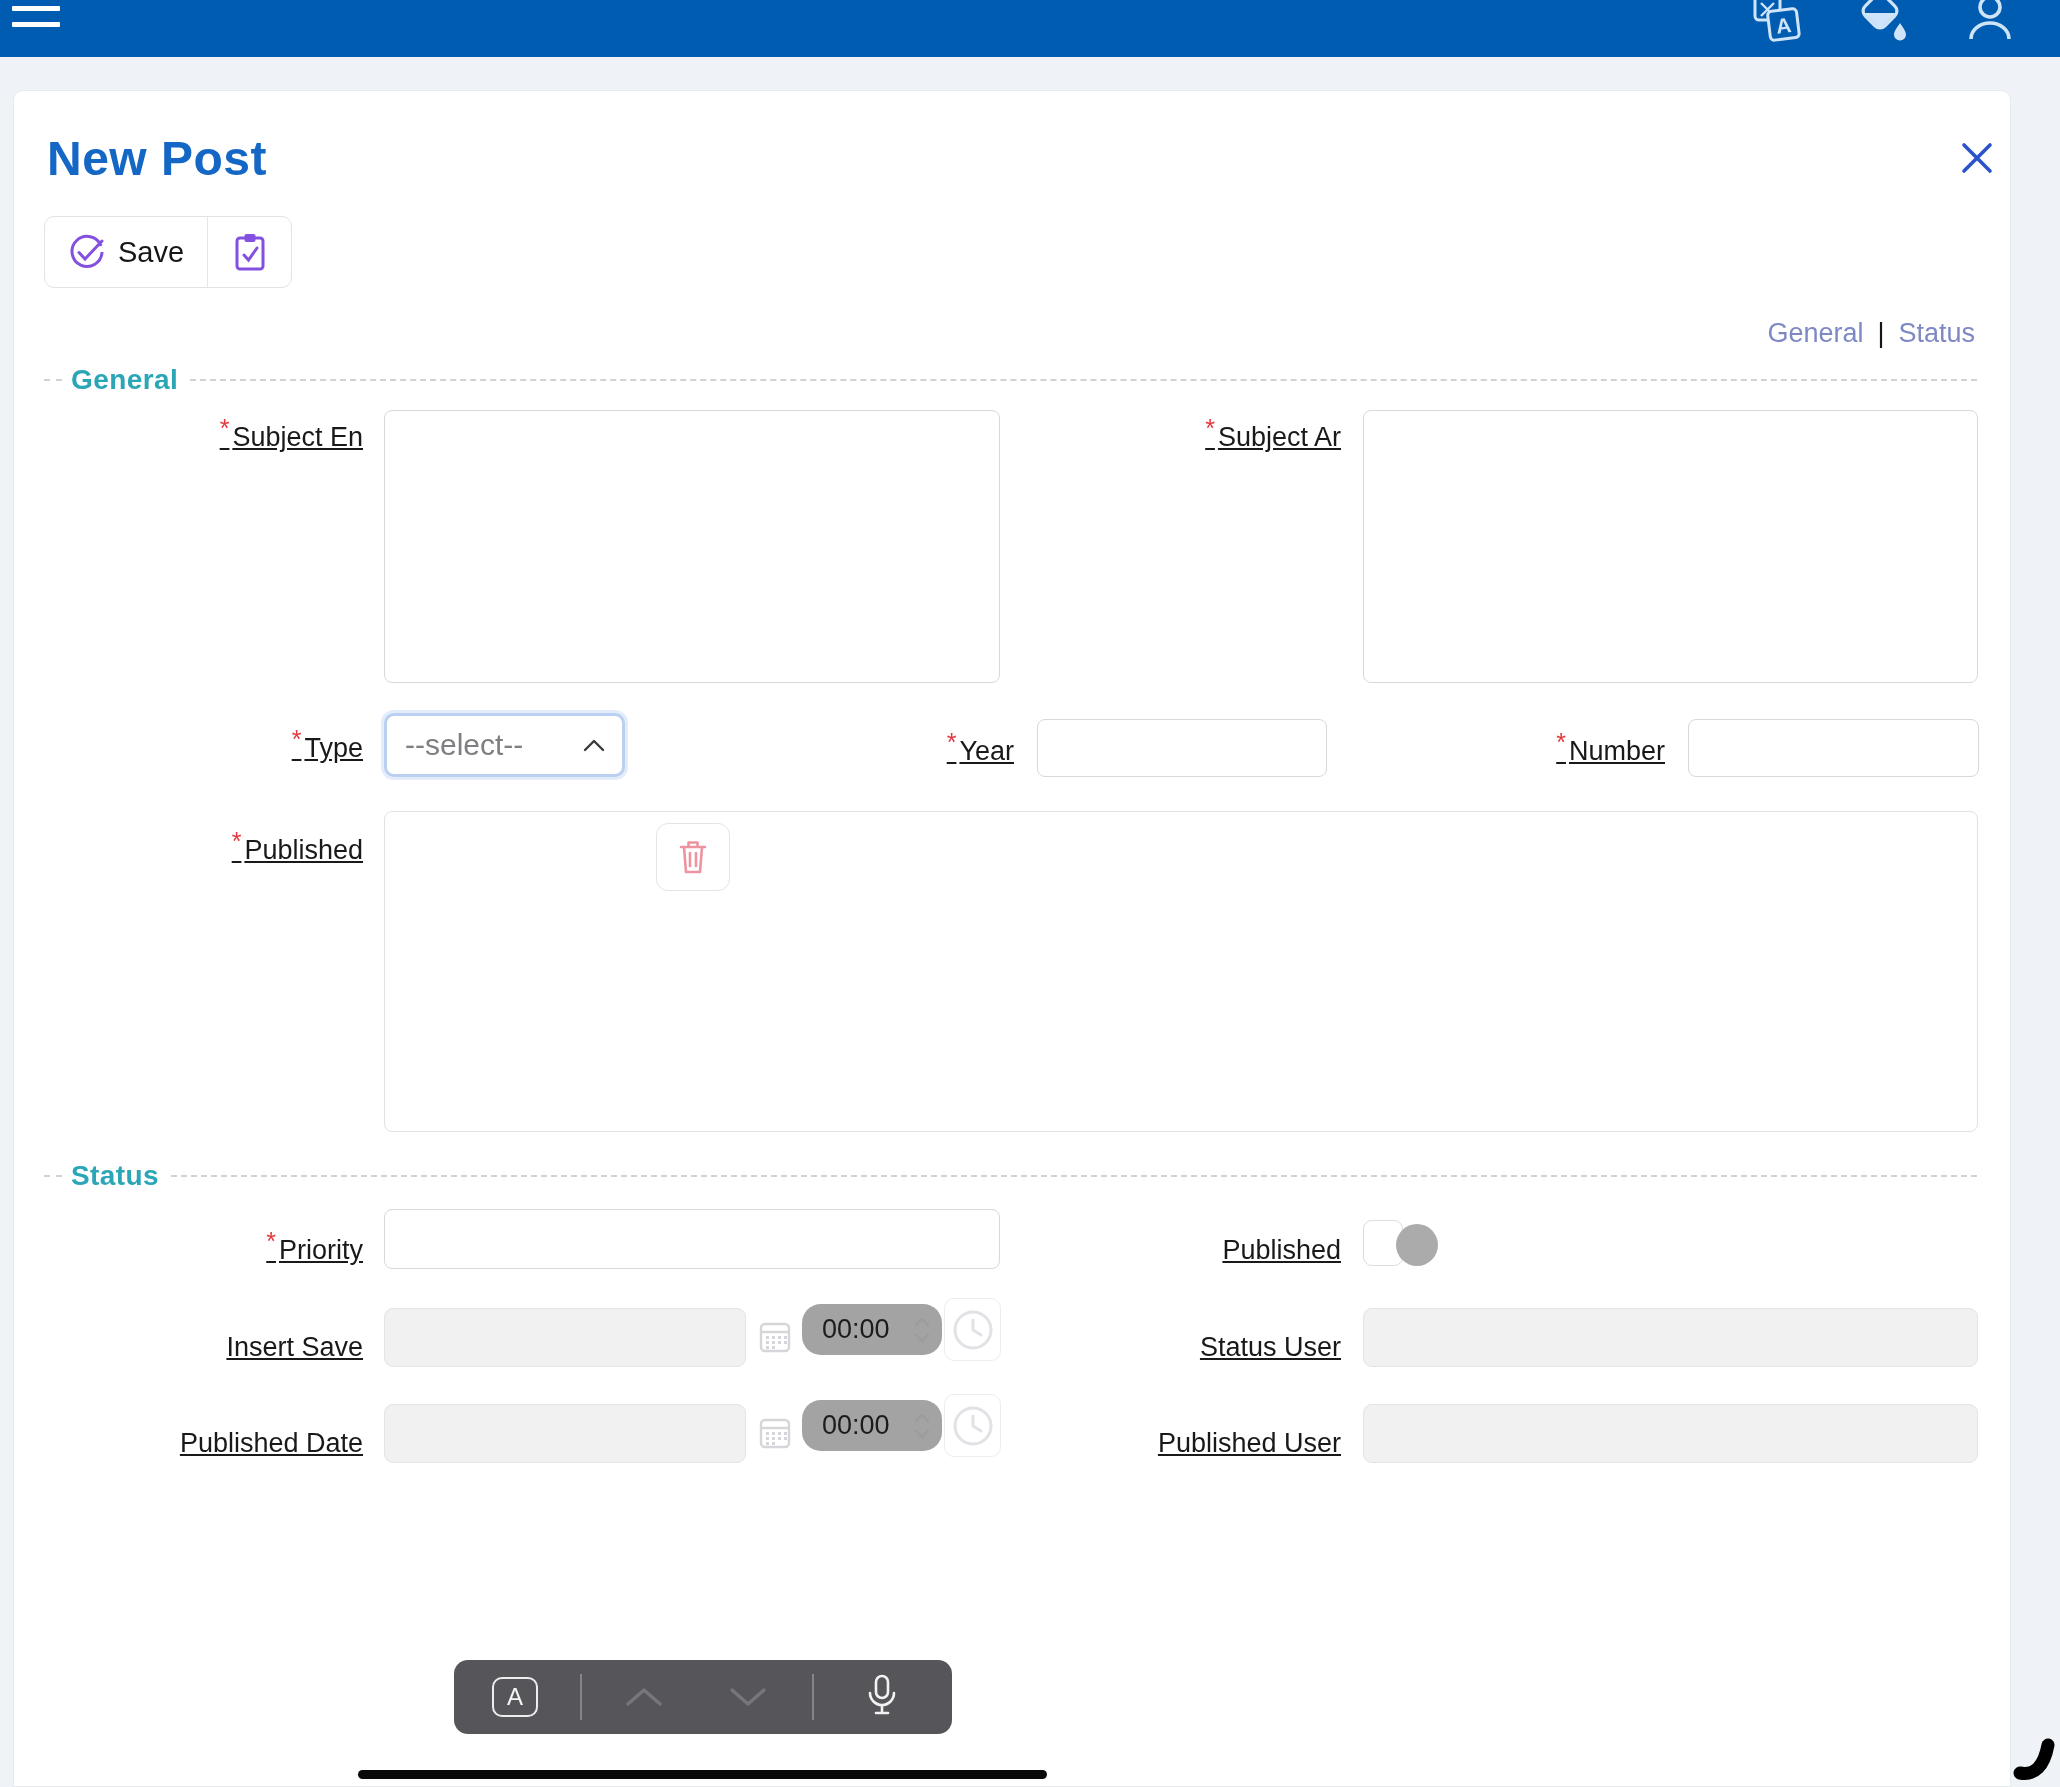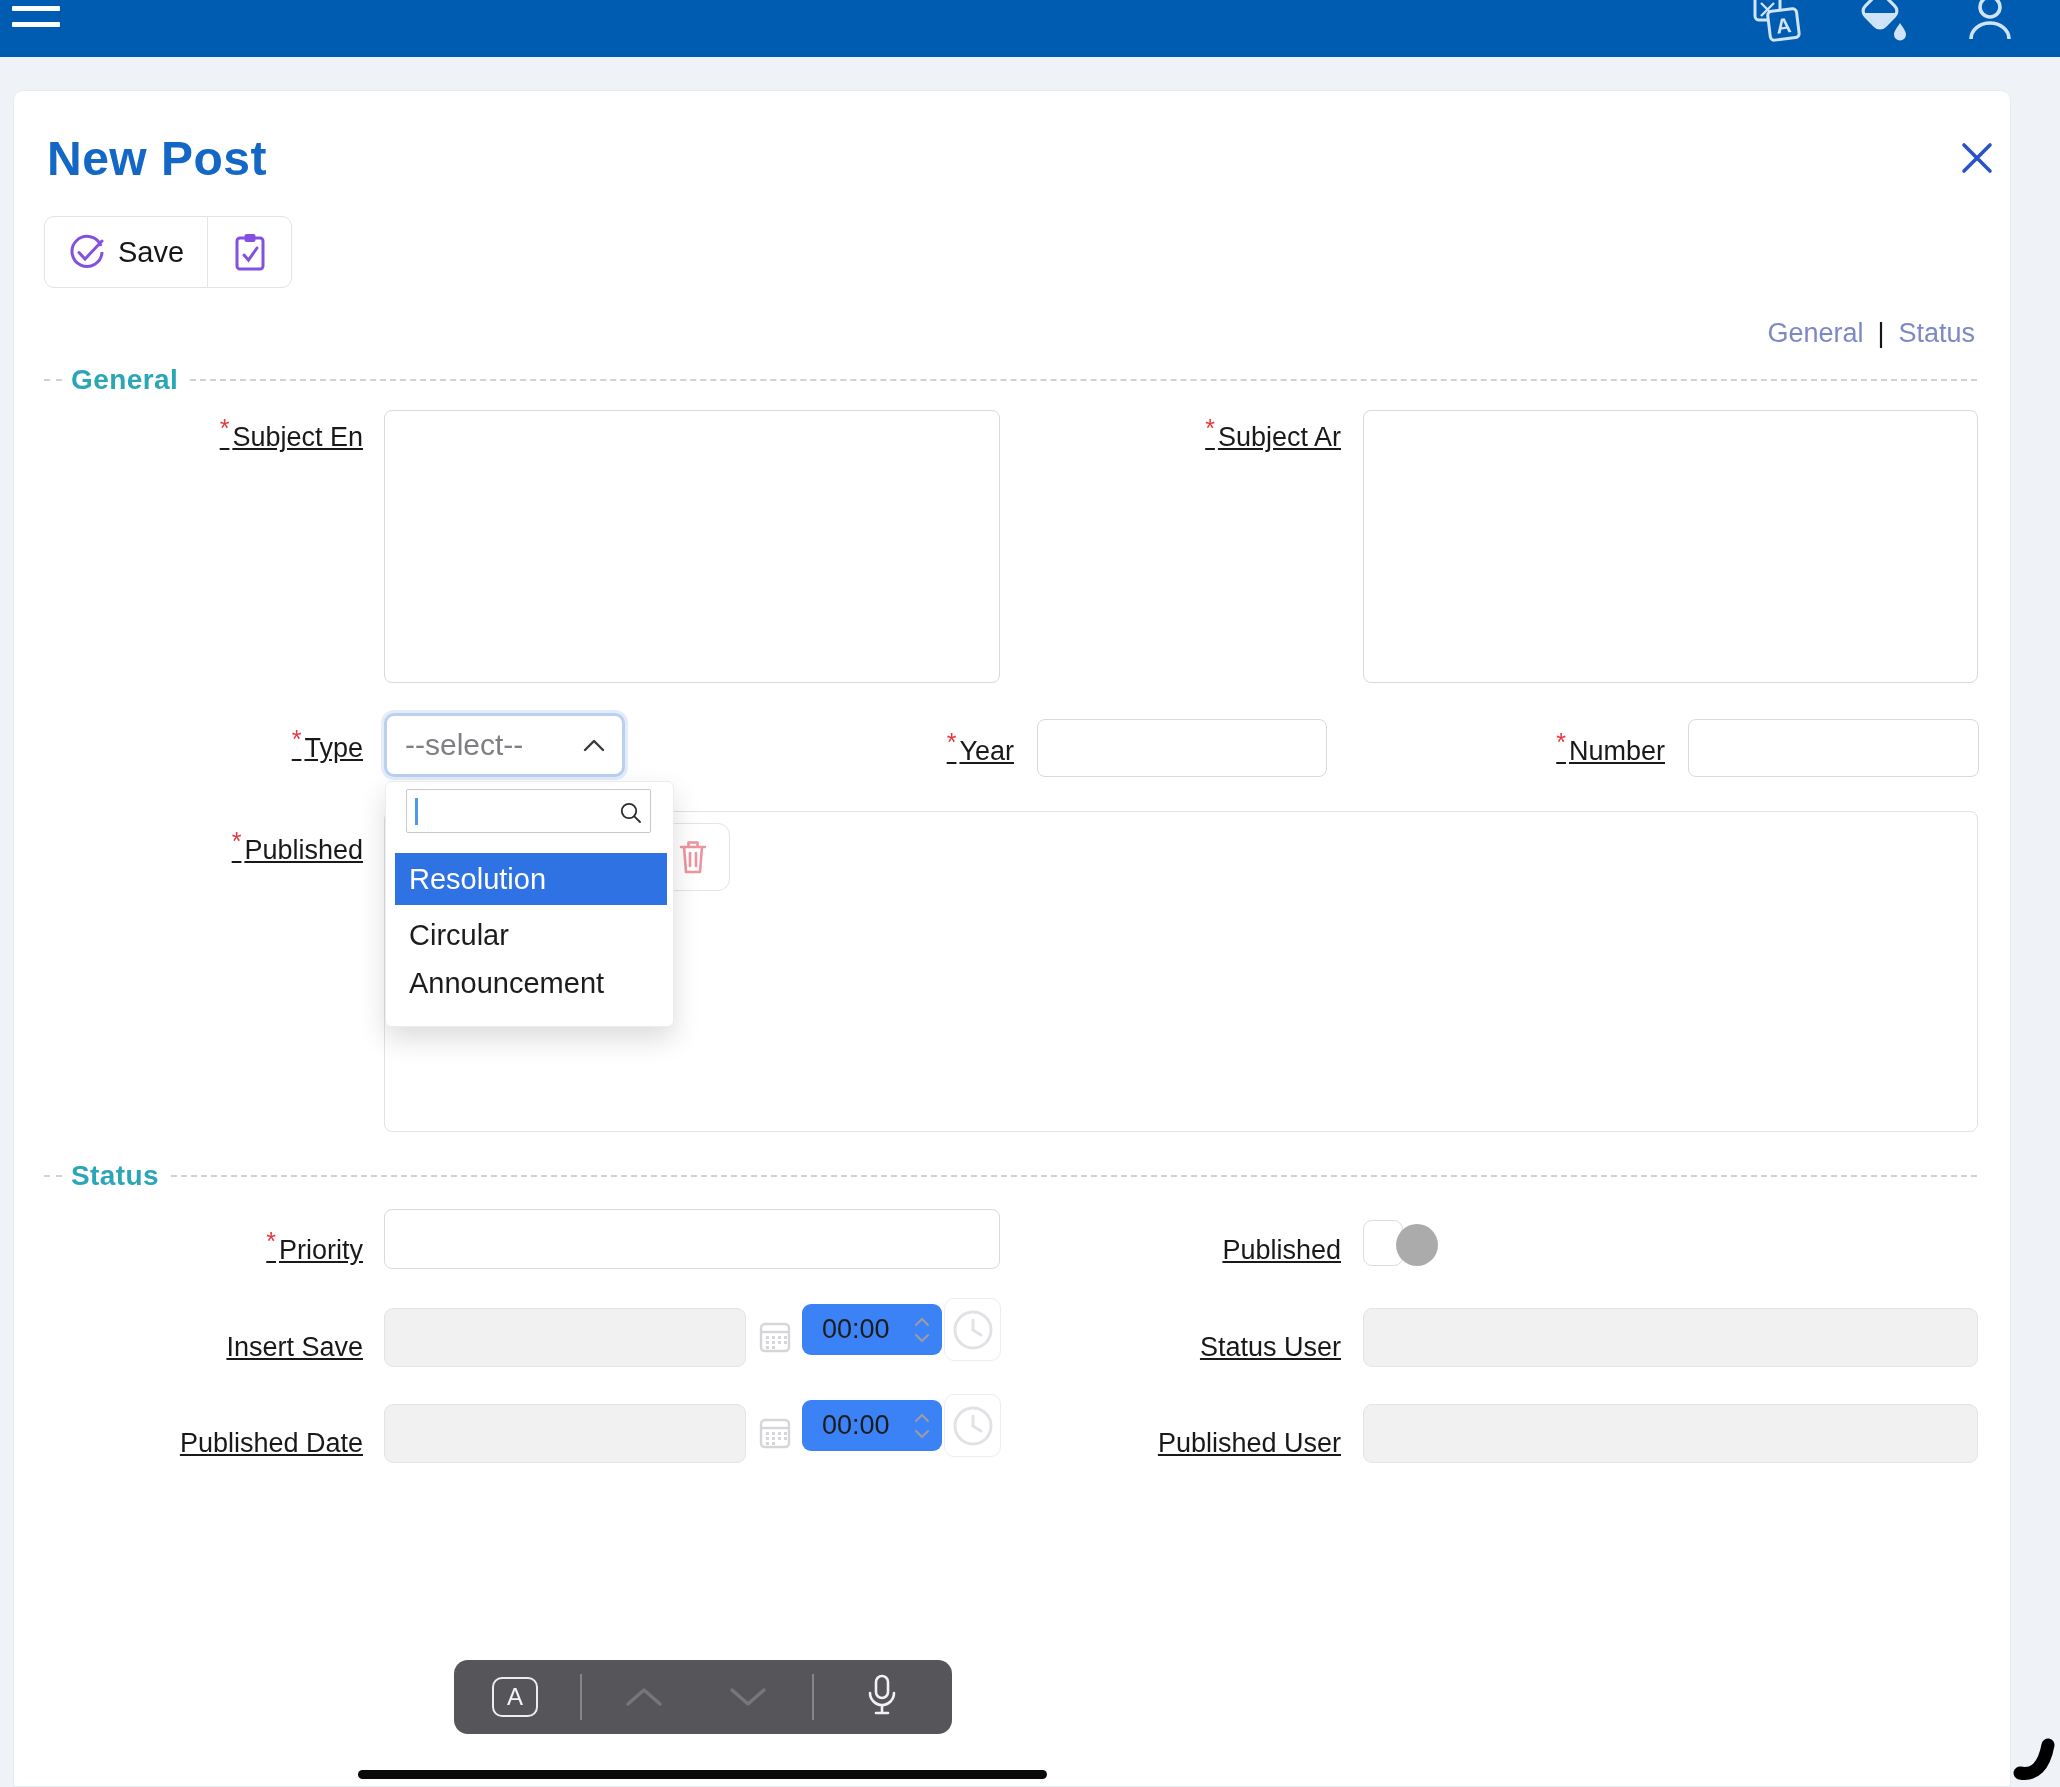--- a/index.html
+++ b/index.html
@@ -91,21 +91,21 @@
     position:absolute; left:642px; top:732px; width:74px; height:68px;
     border:1.5px solid #E4E4E6; border-radius:12px; background:#fff;
     display:flex; align-items:center; justify-content:center; cursor:pointer; z-index:2;
   }
   
   .toggle { position:absolute; left:1349px; top:1129px; width:76px; height:50px; cursor:pointer; }
   .toggle .track { position:absolute; left:0; top:0; width:40px; height:46px; background:#fff; border:1.5px solid #DDDDDF; border-radius:9px; }
   .toggle .knob { position:absolute; left:33px; top:4px; width:42px; height:42px; background:#ABABAB; border-radius:50%; }
   
   .timebox {
-    position:absolute; width:140px; height:51px; background:#3b82f6; border-radius:9px;
+    position:absolute; width:140px; height:51px; background:#a3a3a3; border-radius:19px;
     display:flex; align-items:center; padding:0 12px 0 20px; cursor:pointer;
   }
   .timebox .tv { font-size:27px; color:#1c1c1c; flex:1; }
   .clockbox {
     position:absolute; width:57px; height:63px; background:#fff; border:1.5px solid #EDEDEF; border-radius:10px;
     display:flex; align-items:center; justify-content:center; cursor:pointer;
   }
   .calicon { position:absolute; cursor:pointer; }
   
   .kbar {
@@ -222,31 +222,20 @@
     <div class="flabel" style="right:1647px; top:744px;">
       <span class="star">*</span><span>Published</span>
     </div>
     <div class="attach-box"></div>
     <div class="attach-btn">
       <svg width="30" height="36" viewBox="0 0 30 36">
         <path d="M3 8 h24 M10.5 8 V3.5 h9 V8 M6 8 l2 25 h14 l2 -25 M12 14 v13 M18 14 v13" fill="none" stroke="#ED94A0" stroke-width="2.6" stroke-linecap="round" stroke-linejoin="round"></path>
       </svg>
     </div>
 
-    <div class="dropdown">
-      <input class="dd-search" style="">
-      <div class="dd-cursor"></div>
-      <svg class="dd-search-icon" width="24" height="24" viewBox="0 0 24 24">
-        <circle cx="10" cy="10" r="7.2" fill="none" stroke="#2B2B2B" stroke-width="1.8"></circle>
-        <line x1="15.3" y1="15.3" x2="21" y2="21" stroke="#2B2B2B" stroke-width="1.8" stroke-linecap="round"></line>
-      </svg>
-      <div class="dd-option hl" style="top:71px; height:52px;">Resolution</div>
-      <div class="dd-option" style="top:131px; height:44px;">Circular</div>
-      <div class="dd-option" style="top:179px; height:44px;">Announcement</div>
-    </div>
 
     <div class="legend-row" style="top:1069px;">
       <div class="pre-dash"></div>
       <div class="legend-label">Status</div>
       <div class="dash-line"></div>
     </div>
 
     <div class="flabel" style="right:1647px; top:1144px;">
       <span class="star">*</span><span>Priority</span>
     </div>

